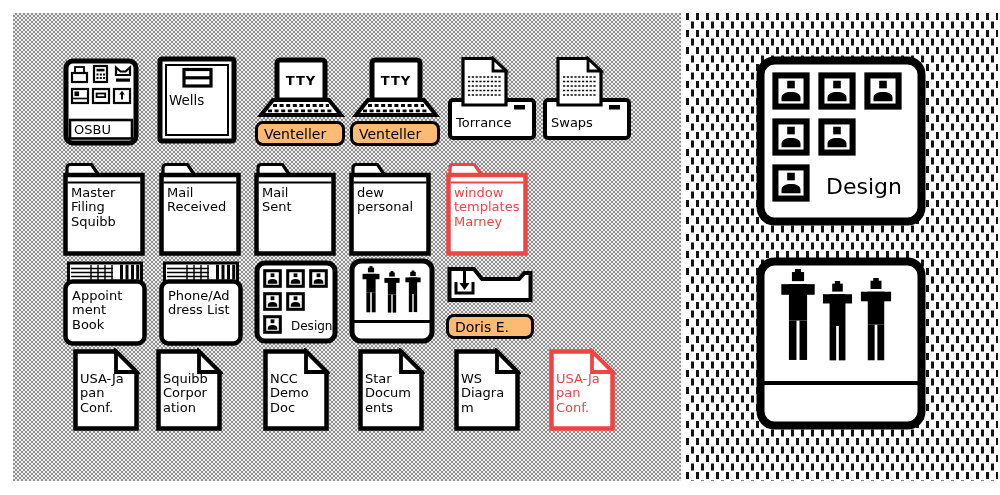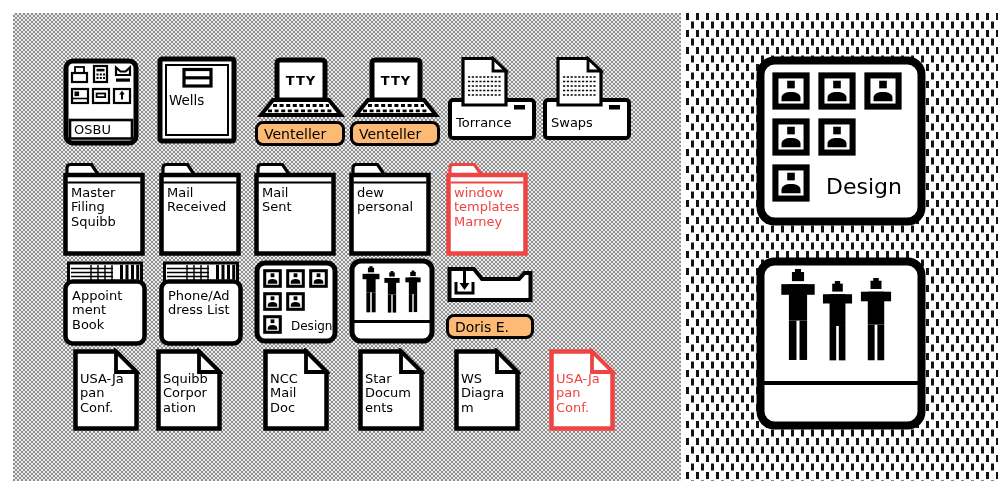--- a/index.html
+++ b/index.html
@@ -306,21 +306,21 @@
 Corpor
 ation</div>
   </div>
 
   <div class="icon" style="left:262px;top:348px;width:68px;height:84px">
     <svg width="68" height="84" viewBox="0 0 68 84">
       <path d="M3.5 3.5 H44 L64.5 24 V80.5 H3.5 Z" fill="#fff" stroke="currentColor" stroke-width="4.5"></path>
       <path d="M44 3.5 V24 H64.5 Z" fill="#fff" stroke="currentColor" stroke-width="3.8"></path>
     </svg>
     <div class="lbl" style="left:8px;top:24px;width:54px">NCC
-Mail
+Demo
 Doc</div>
   </div>
 
   <div class="icon" style="left:357px;top:348px;width:68px;height:84px">
     <svg width="68" height="84" viewBox="0 0 68 84">
       <path d="M3.5 3.5 H44 L64.5 24 V80.5 H3.5 Z" fill="#fff" stroke="currentColor" stroke-width="4.5"></path>
       <path d="M44 3.5 V24 H64.5 Z" fill="#fff" stroke="currentColor" stroke-width="3.8"></path>
     </svg>
     <div class="lbl" style="left:8px;top:24px;width:54px">Star
 Docum

